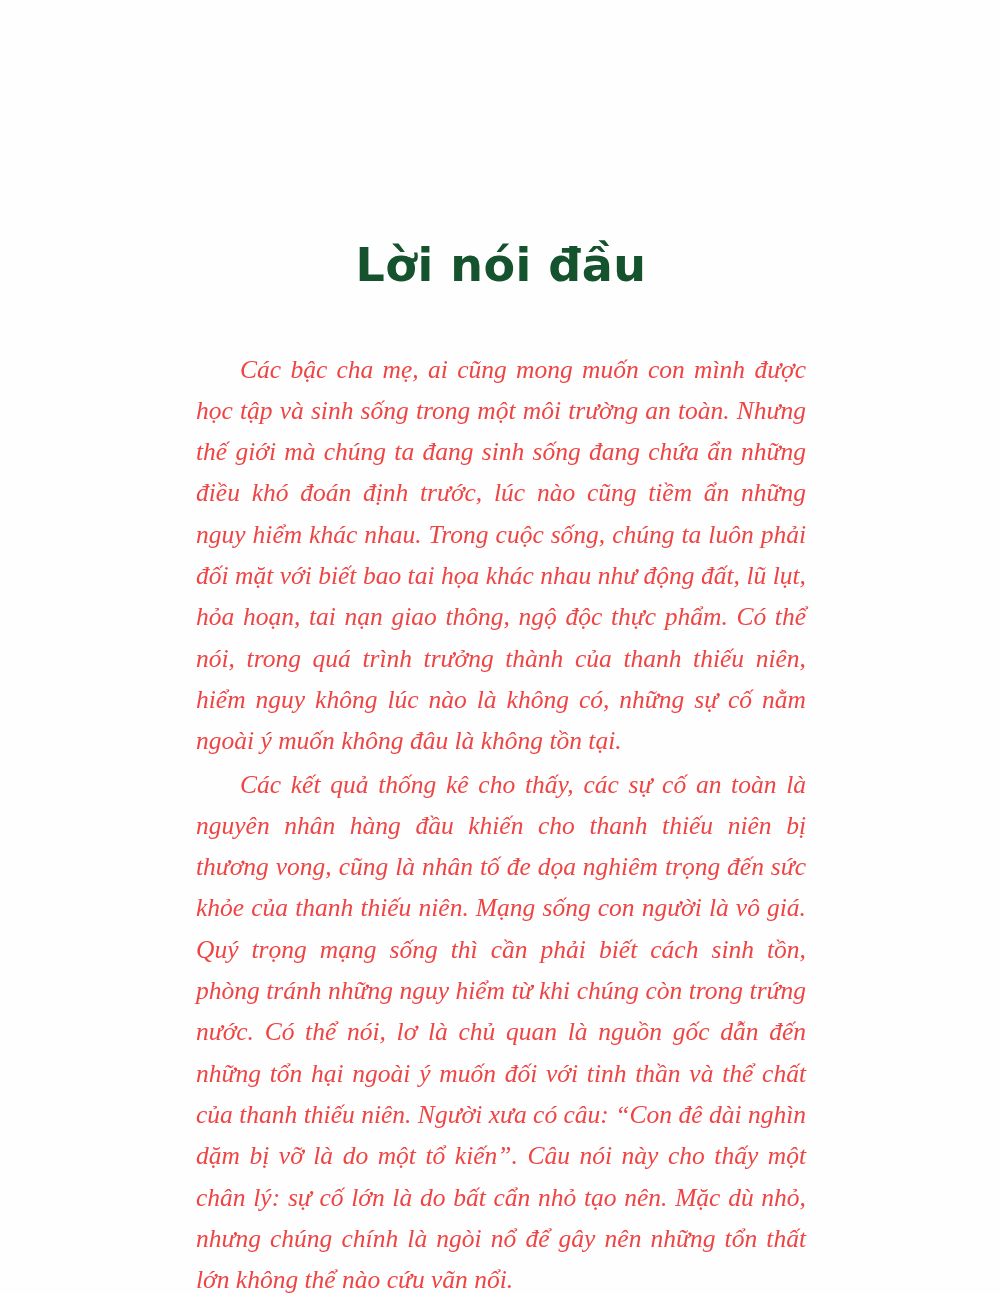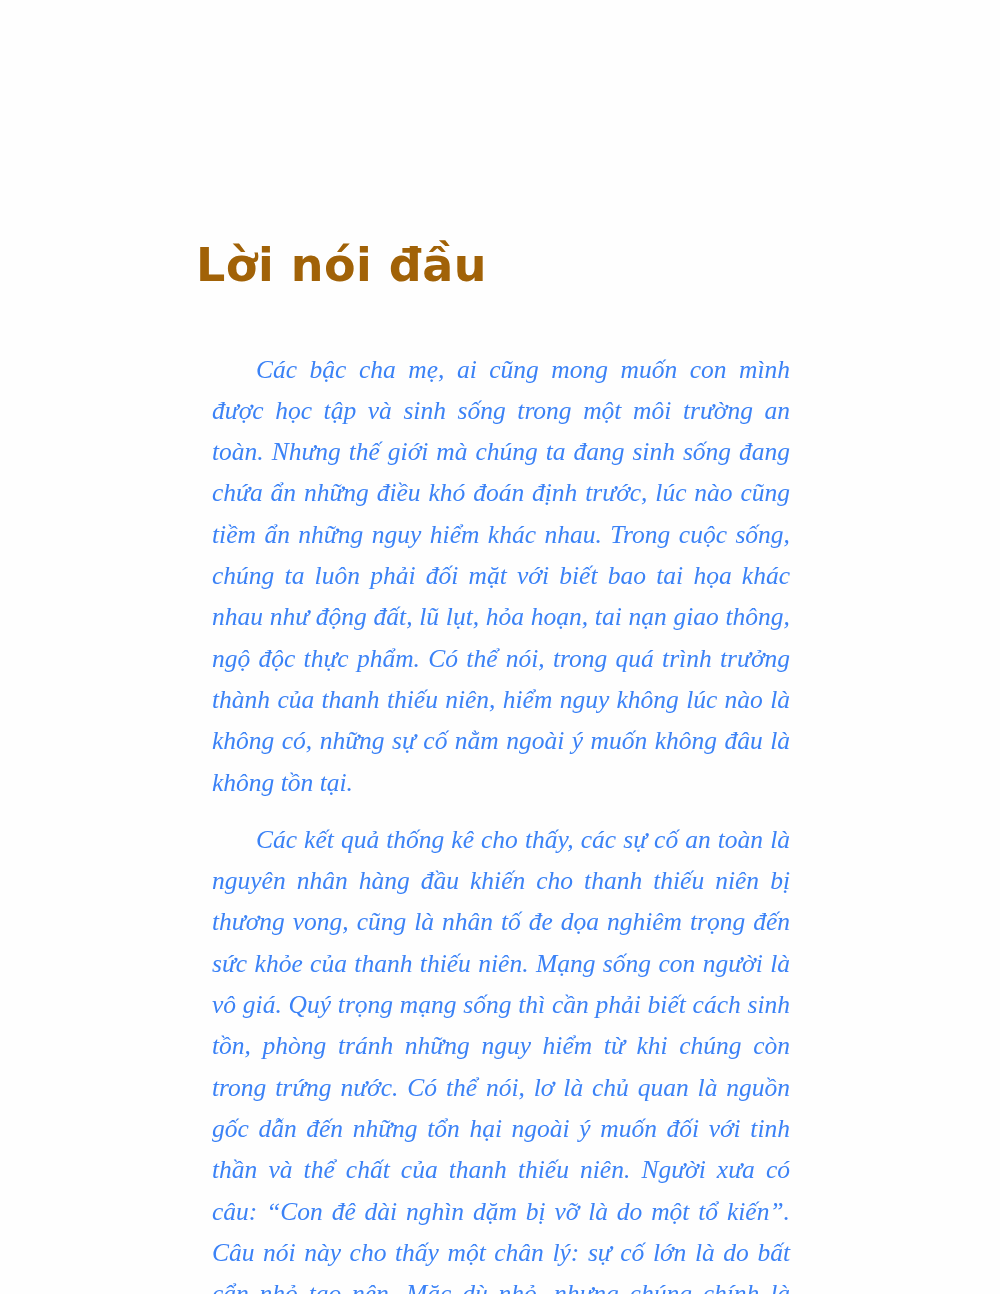--- a/index.html
+++ b/index.html
@@ -26,33 +26,34 @@
     position: absolute;
     left: 196px;
     top: 240px;
     width: 610px;
   }
   .chapter-title {
     font-family: "DejaVu Sans", sans-serif;
     font-weight: bold;
     font-size: 46px;
     line-height: 1.1;
-    color: #a16207;
+    text-align: center;
+    color: #14532d;
     letter-spacing: 0.5px;
     margin: 0 0 58px 0;
   }
   .body-text {
     font-family: "Liberation Serif", serif;
     font-style: italic;
     font-size: 25.5px;
     line-height: 1.62;
-    color: #3b82f6;
+    color: #ef4444;
     text-align: justify;
     text-justify: inter-word;
-    margin: 16px;
+    margin: 0;
   }
   .body-text + .body-text {
     margin-top: 2px;
   }
   .body-text {
     text-indent: 44px;
   }
 </style>
 </head>
 <body>

